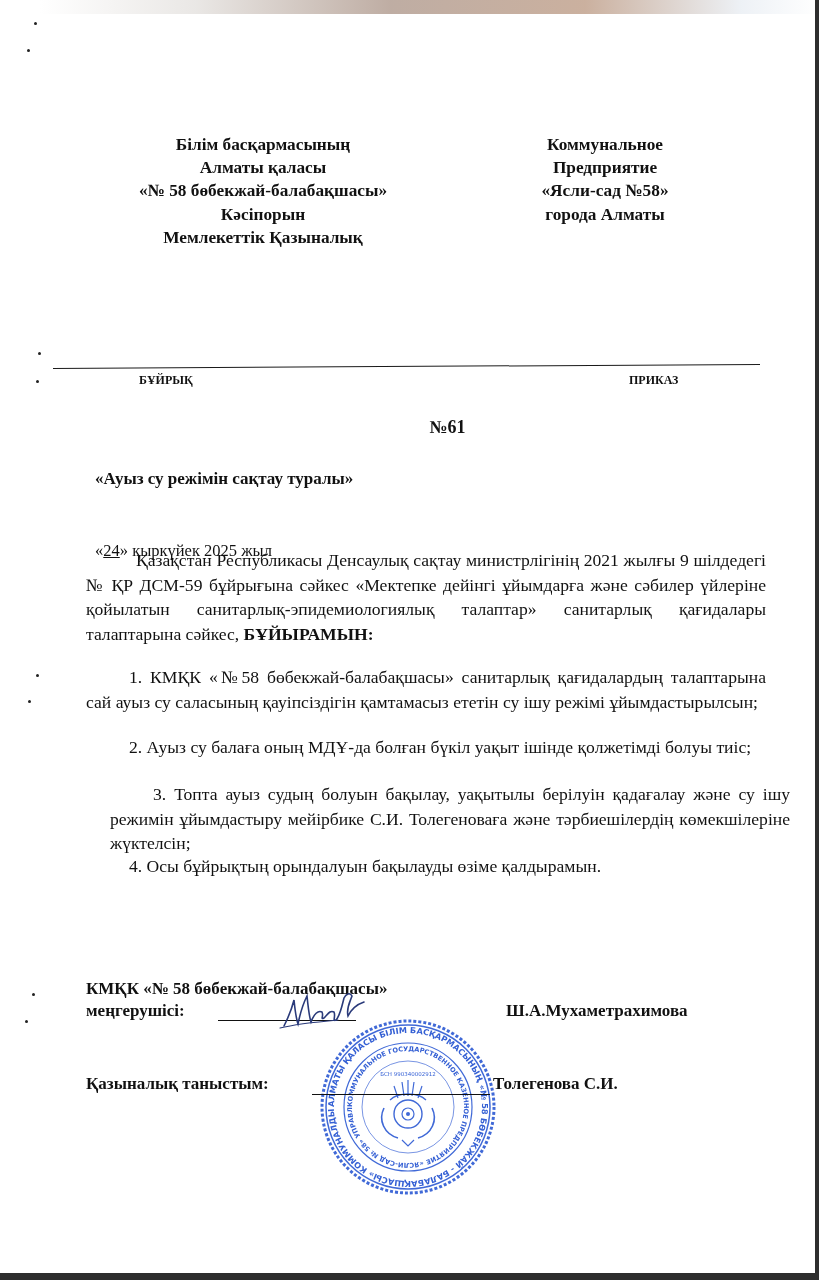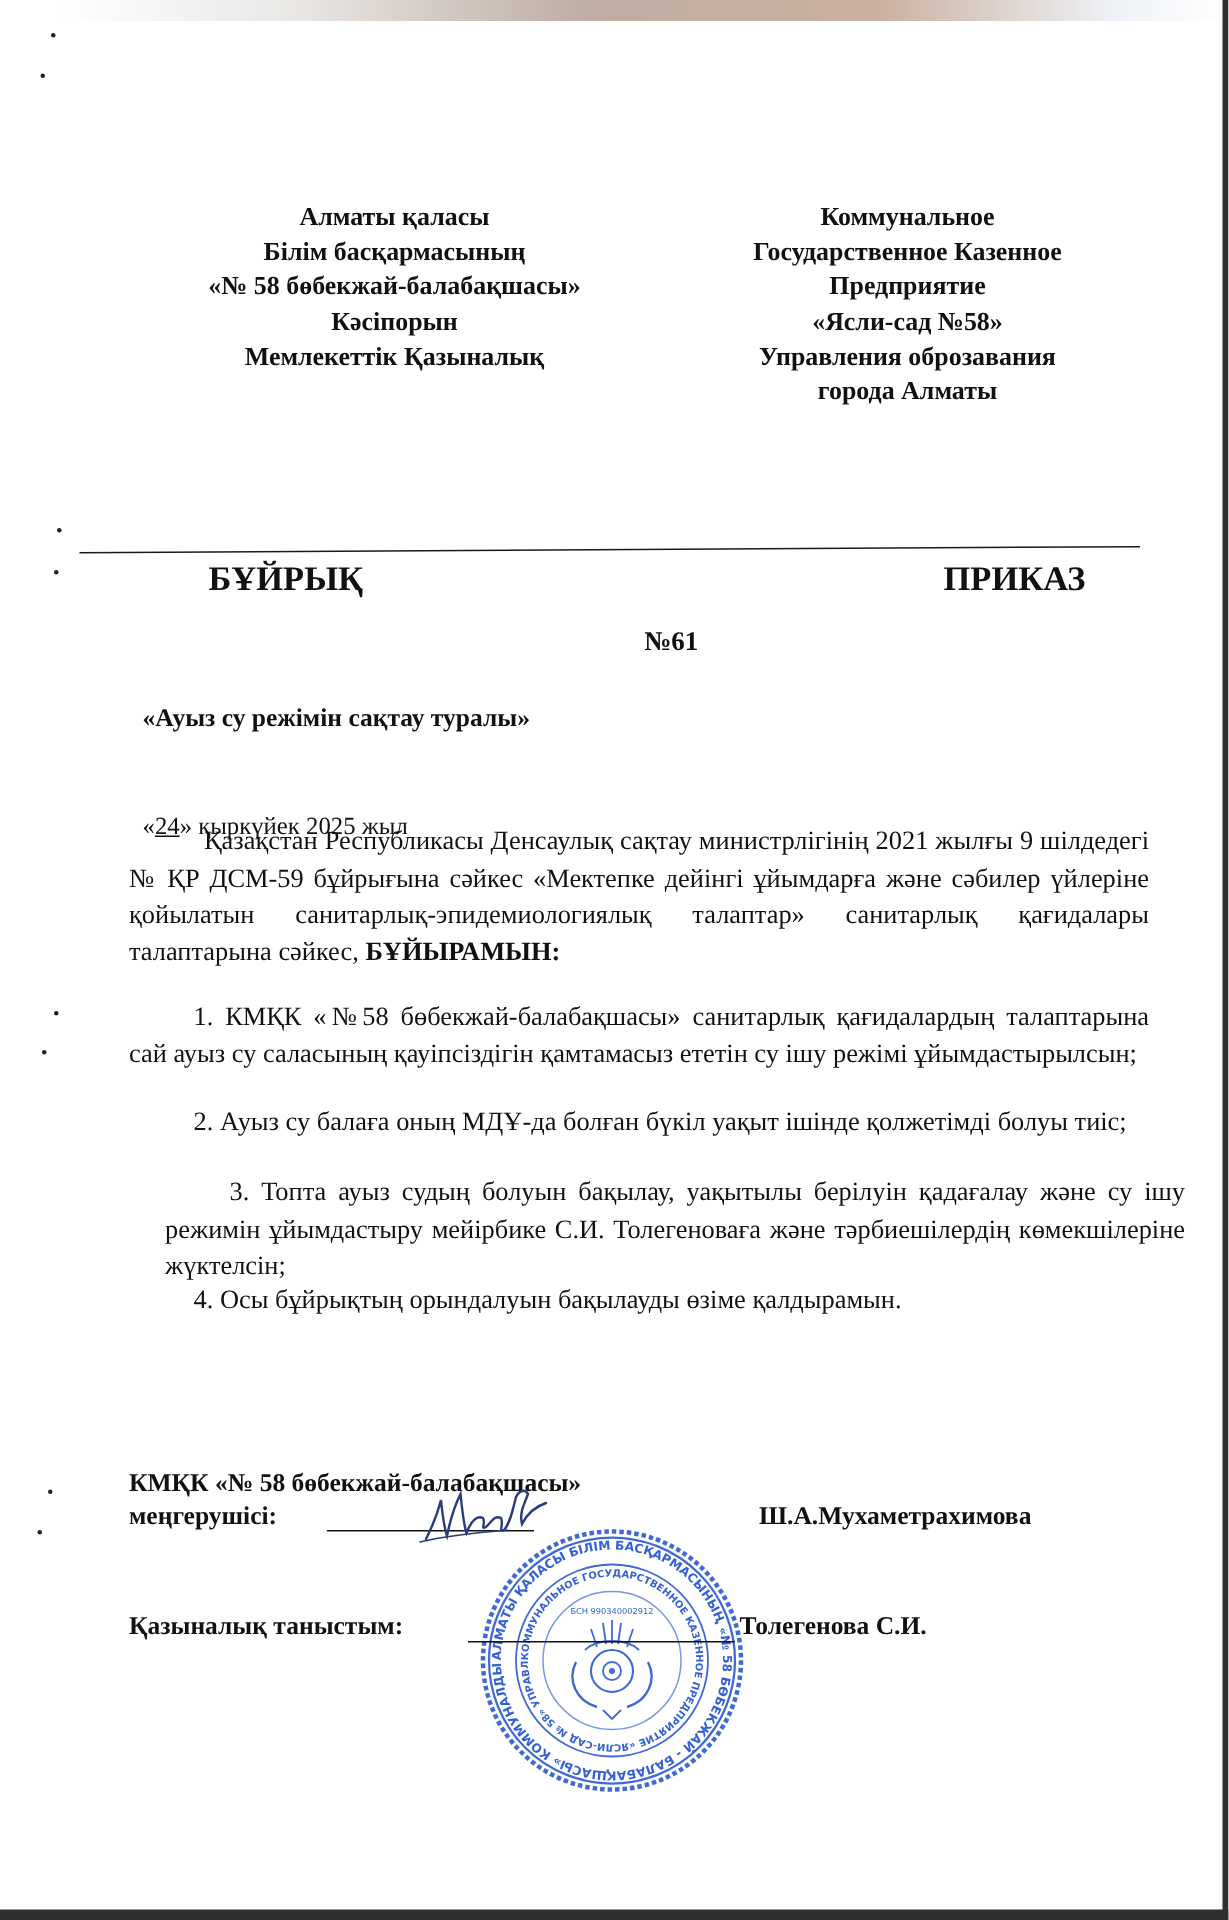--- a/index.html
+++ b/index.html
@@ -18,21 +18,21 @@
   .bottom-bar { position:absolute; left:0; bottom:0; width:819px; height:7px; background:#2e2e2e; }
   .speck { position:absolute; width:3px; height:3px; background:#222; border-radius:50%; }
 
   .hdr { position:absolute; top:133px; text-align:center; font-weight:bold; font-size:17.3px; line-height:23.2px; }
   .hdr-kz { left:98px; width:330px; }
   .hdr-ru { left:440px; width:330px; }
   .hdr div { white-space:nowrap; }
 
   .rule { position:absolute; left:53px; top:368px; width:707px; height:0; border-top:1.6px solid #1a1a1a; transform:rotate(-0.33deg); transform-origin:left center; }
 
-  .doc-type { position:absolute; top:373px; font-weight:bold; font-size:23px; }
+  .doc-type { position:absolute; top:373px; font-weight:bold; font-size:12px; }
   .doc-type-kz { left:139px; }
   .doc-type-ru { left:629px; }
 
   .order-no { position:absolute; top:417px; left:0; width:819px; text-align:center; font-weight:bold; font-size:18px; padding-left:76px; box-sizing:border-box; }
   .subject { position:absolute; top:469px; left:95px; font-weight:bold; font-size:17px; }
 
   .date { position:absolute; top:517px; left:95px; font-size:16.5px;margin-top:24px; }
   .date u { text-decoration:underline; }
 
   .body-text {
@@ -68,32 +68,30 @@
 <div class="speck" style="left:34px;top:22px;"></div>
 <div class="speck" style="left:27px;top:49px;"></div>
 <div class="speck" style="left:38px;top:352px;"></div>
 <div class="speck" style="left:36px;top:380px;"></div>
 <div class="speck" style="left:36px;top:674px;"></div>
 <div class="speck" style="left:28px;top:700px;"></div>
 <div class="speck" style="left:32px;top:993px;"></div>
 <div class="speck" style="left:25px;top:1020px;"></div>
 
 <div class="hdr hdr-kz">
+  <div>Білім басқармасының</div>
   <div>Алматы қаласы</div>
-  <div>Білім басқармасының</div>
   <div>«№ 58 бөбекжай-балабақшасы»</div>
   <div>Кәсіпорын</div>
   <div>Мемлекеттік Қазыналық</div>
 </div>
 <div class="hdr hdr-ru">
   <div>Коммунальное</div>
-  <div>Государственное Казенное</div>
   <div>Предприятие</div>
   <div>«Ясли-сад №58»</div>
-  <div>Управления оброзавания</div>
   <div>города Алматы</div>
 </div>
 
 <div class="rule"></div>
 
 <div class="doc-type doc-type-kz">БҰЙРЫҚ</div>
 <div class="doc-type doc-type-ru">ПРИКАЗ</div>
 
 <div class="order-no">№61</div>
 <div class="subject">«Ауыз су режімін сақтау туралы»</div>

